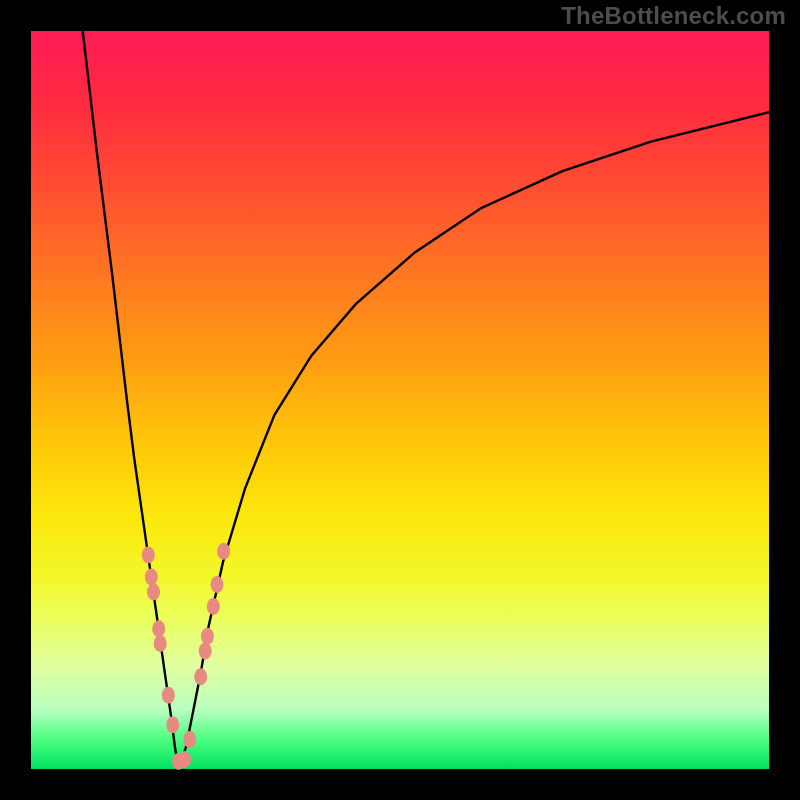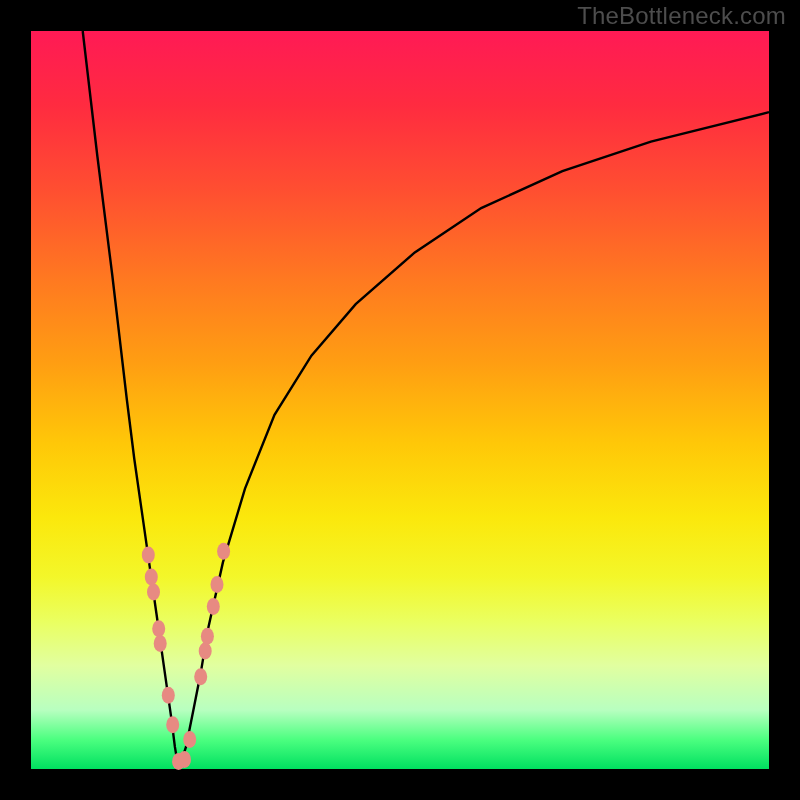--- a/index.html
+++ b/index.html
@@ -38,21 +38,21 @@
       #4cff80 96%,
       #00e060 100%
     );
   }
   .watermark {
     position: absolute;
     top: 2px;
     right: 14px;
     color: #4d4d4d;
     font-size: 24px;
-    font-weight: 400;
+    font-weight: 700;
     letter-spacing: 0.2px;
     user-select: none;
   }
   svg.curves {
     position: absolute;
     left: 0;
     top: 0;
     width: 738px;
     height: 738px;
     overflow: visible;

